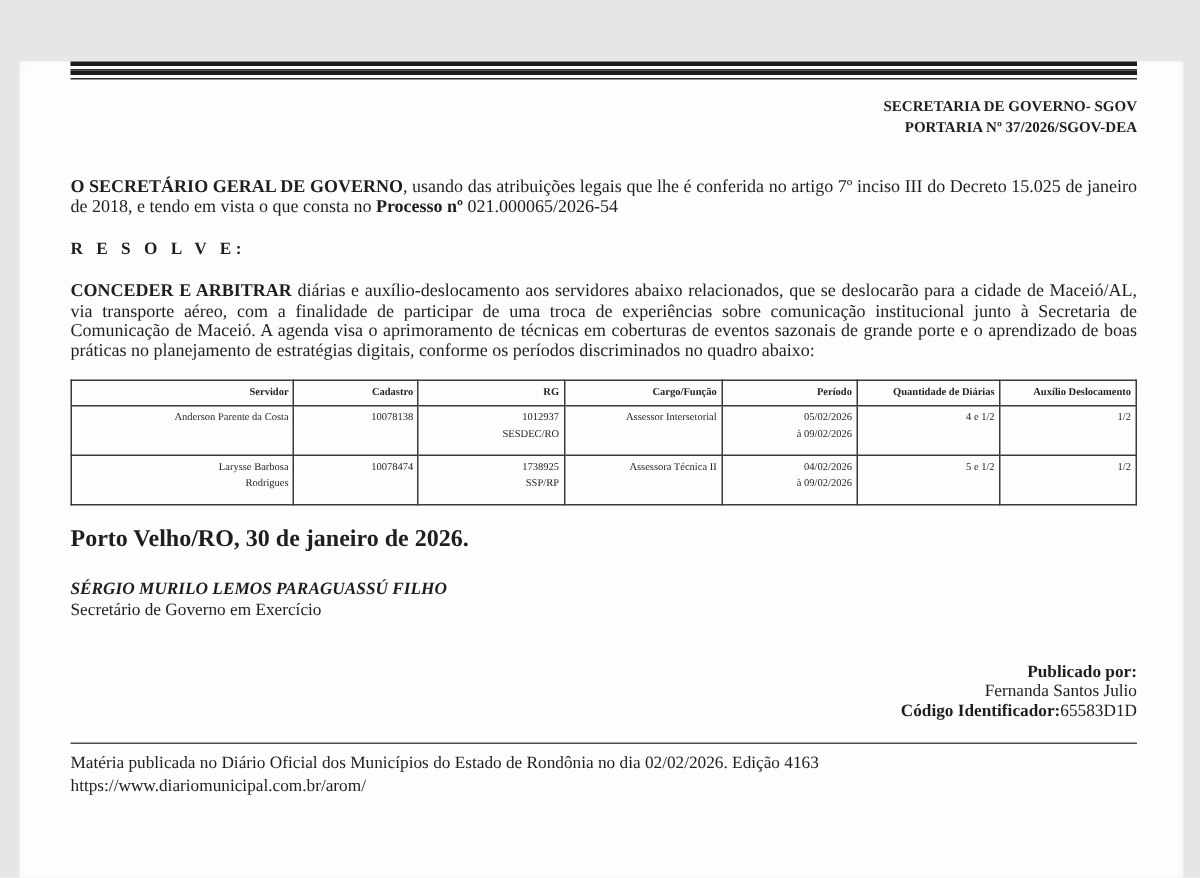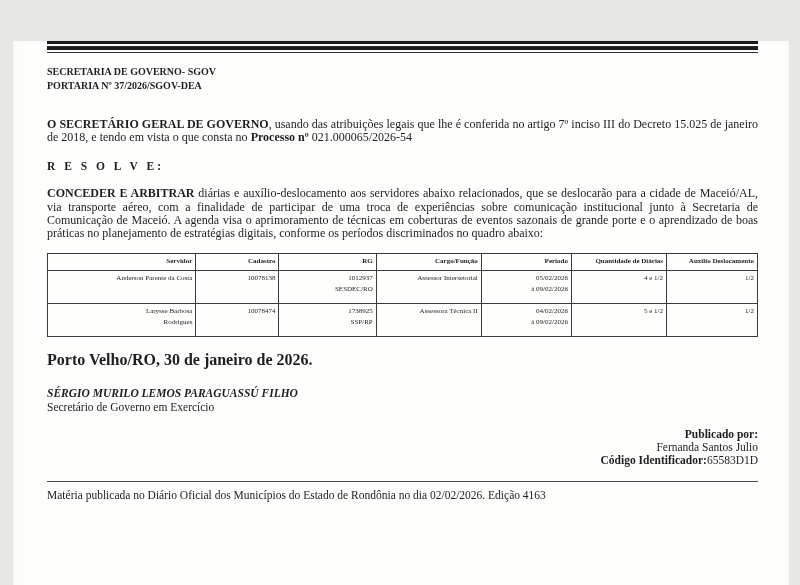--- a/index.html
+++ b/index.html
@@ -22,21 +22,21 @@
     height: 2px;
     border-top: 3px solid #1b1b1b;
     border-bottom: 1px solid #2f2f2f;
   }
   .rule-first { margin-top: 41px; }
   .title-block { text-align: center; padding: 4px 0 3px 0; }
   .title-line {
     font-weight: bold; font-size: 12px; line-height: 15px;
     letter-spacing: 0.3px;
   }
-  .sub-block { margin-top: 12px; text-align: left; }
+  .sub-block { margin-top: 12px; text-align: right; }
   .sub-line { font-weight: bold; font-size: 10px; line-height: 13.5px; }
   .para { font-size: 12px; line-height: 13.2px; text-align: justify; }
   .p1 { margin-top: 26px; }
   .resolve {
     margin-top: 16px; font-weight: bold; font-size: 11.5px;
     letter-spacing: 3px;
   }
   .p2 { margin-top: 15px; }
   .b { font-weight: bold; }
   table.servants {
@@ -56,21 +56,21 @@
     overflow: hidden;
   }
   table.servants th { font-weight: bold; height: 12px; }
   table.servants td { height: 28px; }
   .date-line { margin-top: 14px; font-weight: bold; font-size: 16px; }
   .sig-name {
     margin-top: 17px; font-weight: bold; font-style: italic;
     font-size: 11.5px; line-height: 14px;
   }
   .sig-role { font-size: 11.5px; line-height: 14px; }
-  .pub-block { margin-top: 14px; text-align: right; font-size: 11.5px; line-height: 12.8px; }
+  .pub-block { margin-top: 28px; text-align: right; font-size: 11.5px; line-height: 12.8px; }
   .thin-rule { margin-top: 14px; border-top: 1.5px solid #4c4c4c; }
   .foot-block { margin-top: 6px; font-size: 11.5px; line-height: 15.2px; }
 </style>
 </head>
 <body>
 
 <div class="page">
 
   <div class="rule-double rule-first"></div>
 
@@ -144,15 +144,16 @@
   <div class="pub-block">
     <div class="b">Publicado por:</div>
     <div>Fernanda Santos Julio</div>
     <div><span class="b">Código Identificador:</span><span>65583D1D</span></div>
   </div>
 
   <div class="thin-rule"></div>
 
   <div class="foot-block">
     <div>Matéria publicada no Diário Oficial dos Municípios do Estado de Rondônia no dia 02/02/2026. Edição 4163</div>
+    <div>https://www.diariomunicipal.com.br/arom/</div>
   </div>
 
 </div>
 
 </body></html>

